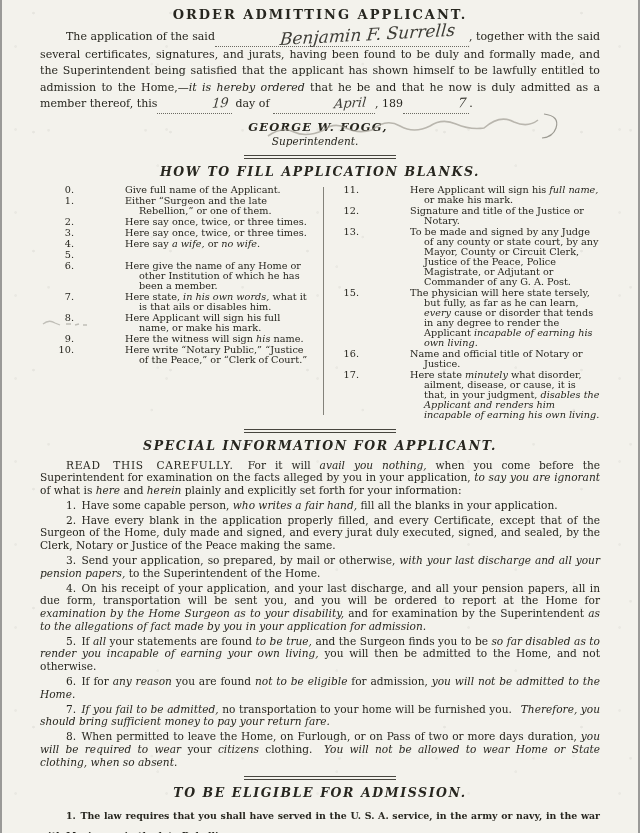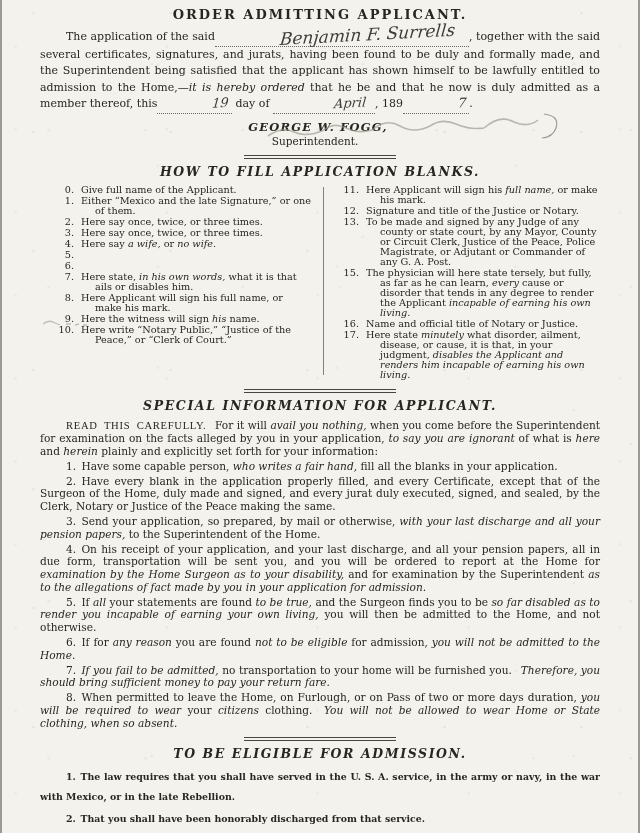--- a/index.html
+++ b/index.html
@@ -19,33 +19,33 @@
     color:#27261f;
   }
   .doc-title{text-align:center;font-weight:bold;font-size:13px;letter-spacing:2px;margin:0;}
   .order-body{margin:7px 0 0;font-size:11px;line-height:16.5px;text-align:justify;text-indent:26px;}
   .blank{display:inline-block;border-bottom:1px dotted #6b6a62;text-align:center;vertical-align:baseline;padding:0 3px;}
   .hw{display:inline-block;font-style:italic;font-size:13px;line-height:8px;color:#3e3d37;transform:rotate(-3deg) skewX(-8deg);position:relative;top:1px;white-space:nowrap;}
   .blank.big .hw{font-size:17px;}
   .sig-block{text-align:right;position:relative;}
   .sig-top{margin:2px 4px 0 0;text-align:center;}
   .sig-name{font-weight:bold;font-style:italic;font-size:11.5px;letter-spacing:1.2px;}
-  .sig-role{display:block;font-size:10.5px;margin-top:0;padding-right:6px;}
+  .sig-role{display:block;font-style:italic;font-size:10.5px;margin-top:0;padding-right:6px;}
   .scrawl{position:absolute;pointer-events:none;opacity:.65;}
   .rule{width:152px;height:2px;border-top:1.5px solid #46453e;border-bottom:1px solid #46453e;margin:8px auto 5px;}
   .sec-title{text-align:center;font-weight:bold;font-size:12.5px;letter-spacing:1.6px;margin:3px 0 6px;font-style:italic;}
   .howto{display:flex;position:relative;margin-top:3px;}
   .coldiv{position:absolute;left:283px;top:2px;bottom:6px;width:1px;background:#83827a;}
   .col-left{width:272px;box-sizing:border-box;padding-left:14px;}
   .col-right{flex:1;padding-left:27px;}
   .li{display:flex;font-size:9.7px;line-height:10px;margin-bottom:1px;}
   .num{width:20px;flex:none;text-align:right;margin-right:7px;}
-  .txt{flex:1;padding-left:14px;text-indent:-14px;}
+  .txt{flex:1;padding-left:14px;text-indent:-14px;margin-left:44px;}
   .sg-i{font-style:italic;}
-  .sg-rc{letter-spacing:.7px;word-spacing:3px;font-family:Liberation Serif, serif;}
+  .sg-rc{letter-spacing:.7px;word-spacing:3px;}
   .paras .para{font-size:10.6px;line-height:12.6px;text-align:justify;text-indent:26px;margin:0 0 2.5px;}
   .eligible .para{font-size:9.4px;font-weight:bold;line-height:20px;margin:0 0 1.5px;}
   .pencil{position:absolute;left:-34px;top:136px;opacity:.5;}
 </style>
 </head>
 <body>
 
 <div class="page">
 
   <h1 class="doc-title">ORDER ADMITTING APPLICANT.</h1>
@@ -71,39 +71,40 @@
         <path d="M1 6 q6 -5 12 -1 l5 2 M24 6 l5 0 M33 7 l4 -1 M41 7 l4 0" fill="none" stroke="#8f8d85" stroke-width="1.3"></path>
       </svg>
     </div>
     <div class="col-left">
         <div class="li">
           <span class="num">0.</span>
           <span class="txt"><span>Give full name of the Applicant.</span></span>
         </div>
         <div class="li">
           <span class="num">1.</span>
-          <span class="txt"><span>Either “Mexico and the late Signature,” or one of them.</span></span>
+          <span class="txt"><span>Either “Surgeon and the late Rebellion,” or one of them.</span></span>
         </div>
         <div class="li">
           <span class="num">2.</span>
           <span class="txt"><span>Here say once, twice, or three times.</span></span>
         </div>
         <div class="li">
           <span class="num">3.</span>
           <span class="txt"><span>Here say once, twice, or three times.</span></span>
         </div>
         <div class="li">
           <span class="num">4.</span>
           <span class="txt"><span>Here say </span><span class="sg-i">a wife,</span><span> or </span><span class="sg-i">no wife.</span></span>
         </div>
         <div class="li">
           <span class="num">5.</span>
         </div>
         <div class="li">
           <span class="num">6.</span>
+          <span class="txt"><span>Here give the name of any Home or other Institution of which he has been a member.</span></span>
         </div>
         <div class="li">
           <span class="num">7.</span>
           <span class="txt"><span>Here state, </span><span class="sg-i">in his own words,</span><span> what it is that ails or disables him.</span></span>
         </div>
         <div class="li">
           <span class="num">8.</span>
           <span class="txt"><span>Here Applicant will sign his full name, or make his mark.</span></span>
         </div>
         <div class="li">

